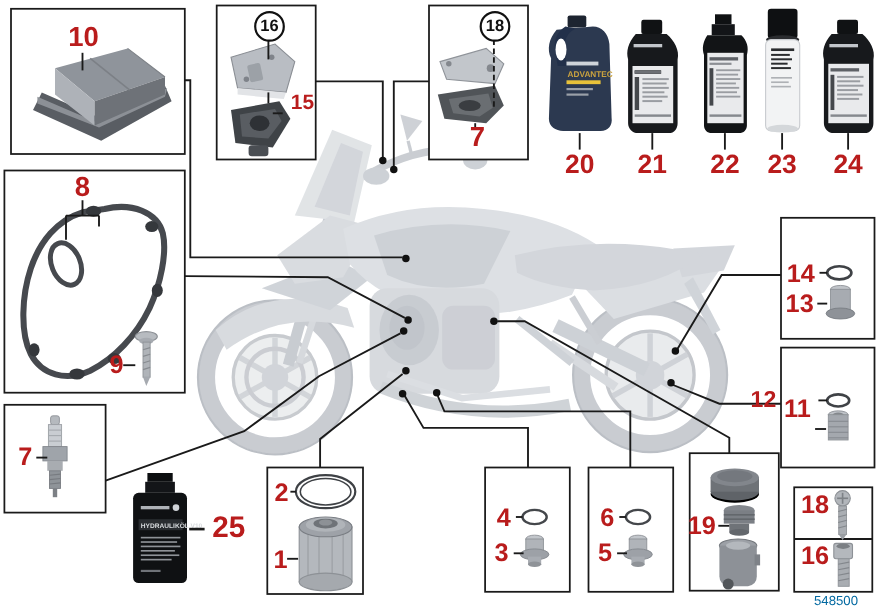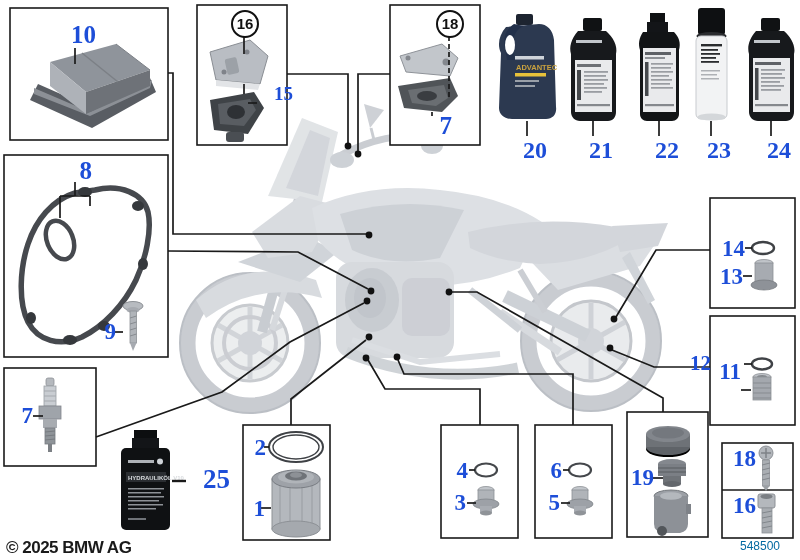--- a/index.html
+++ b/index.html
@@ -1,20 +1,20 @@
 <!DOCTYPE html>
 <html><head>
 <meta charset="utf-8">
 <style>
   html,body{margin:0;padding:0;background:#fff;}
   .canvas{position:relative;width:800px;height:560px;background:#ffffff;overflow:hidden;
           font-family:"Liberation Sans",sans-serif;}
   svg.scene{position:absolute;left:0;top:0;z-index:1;}
-  .num{position:absolute;z-index:5;font-weight:700;color:#1d4ed8;text-align:right;
-       font-family:Liberation Serif, serif;line-height:1;}
+  .num{position:absolute;z-index:5;font-weight:700;color:#b91c1c;text-align:center;
+       font-family:Liberation Sans, sans-serif;line-height:1;}
   .circ{position:absolute;z-index:5;width:24px;height:24px;border:2px solid #111;border-radius:50%;
         background:#fff;font-weight:700;font-size:15px;color:#111;text-align:center;line-height:24px;}
   .footer-copy{position:absolute;z-index:5;left:6px;top:538px;font-size:17px;font-weight:600;color:#1a1a1a;letter-spacing:-0.5px;}
   .footer-num{position:absolute;z-index:5;left:740px;top:539px;font-size:12px;color:#0369a1;}
 </style>
 </head>
 <body>
 
 <div class="canvas">
 
@@ -466,16 +466,15 @@
 <div class="num" style="left:709px;top:360px;width:32px;font-size:23px">11</div>
 <div class="num" style="left:726px;top:447px;width:30px;font-size:23px">18</div>
 <div class="num" style="left:726px;top:494px;width:30px;font-size:23px">16</div>
 <div class="num" style="left:186px;top:466px;width:44px;font-size:27px">25</div>
 <div class="num" style="left:507px;top:138px;width:40px;font-size:24px">20</div>
 <div class="num" style="left:573px;top:138px;width:40px;font-size:24px">21</div>
 <div class="num" style="left:639px;top:138px;width:40px;font-size:24px">22</div>
 <div class="num" style="left:691px;top:138px;width:40px;font-size:24px">23</div>
 <div class="num" style="left:751px;top:138px;width:40px;font-size:24px">24</div>
 
-<div class="footer-copy">© 2025 BMW AG</div>
 <div class="footer-num">548500</div>
 
 </div>
 
 </body></html>

